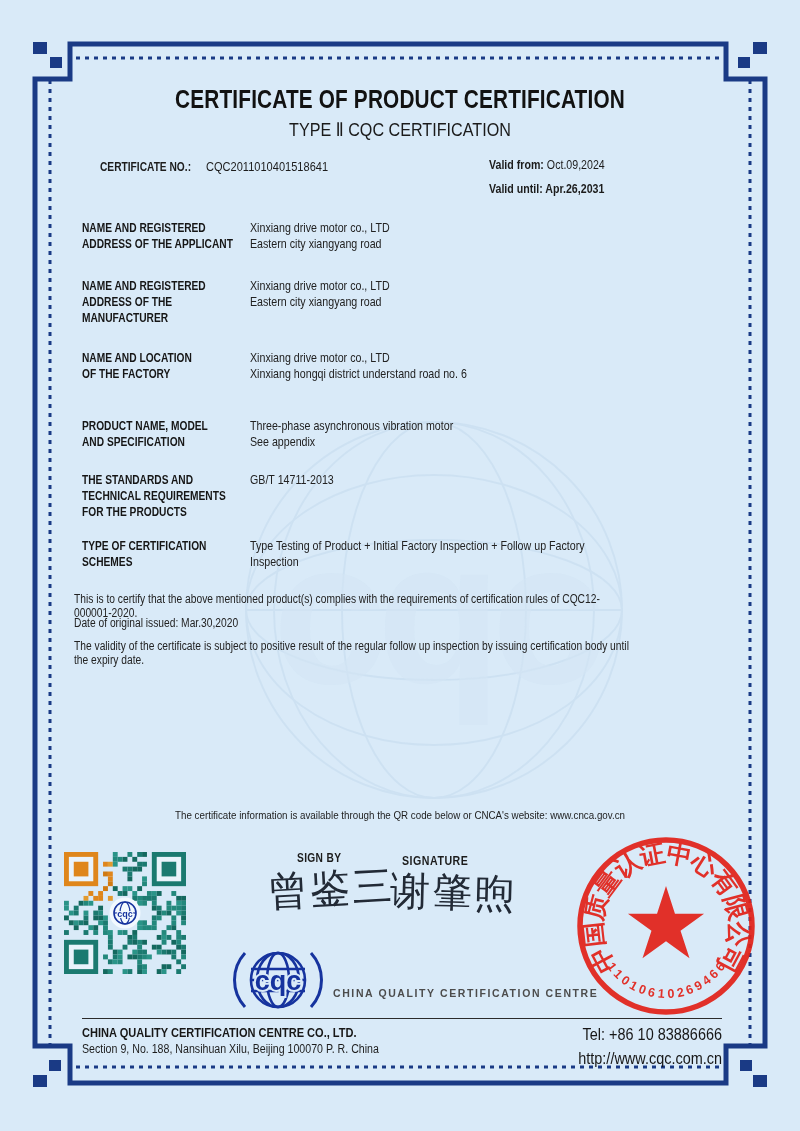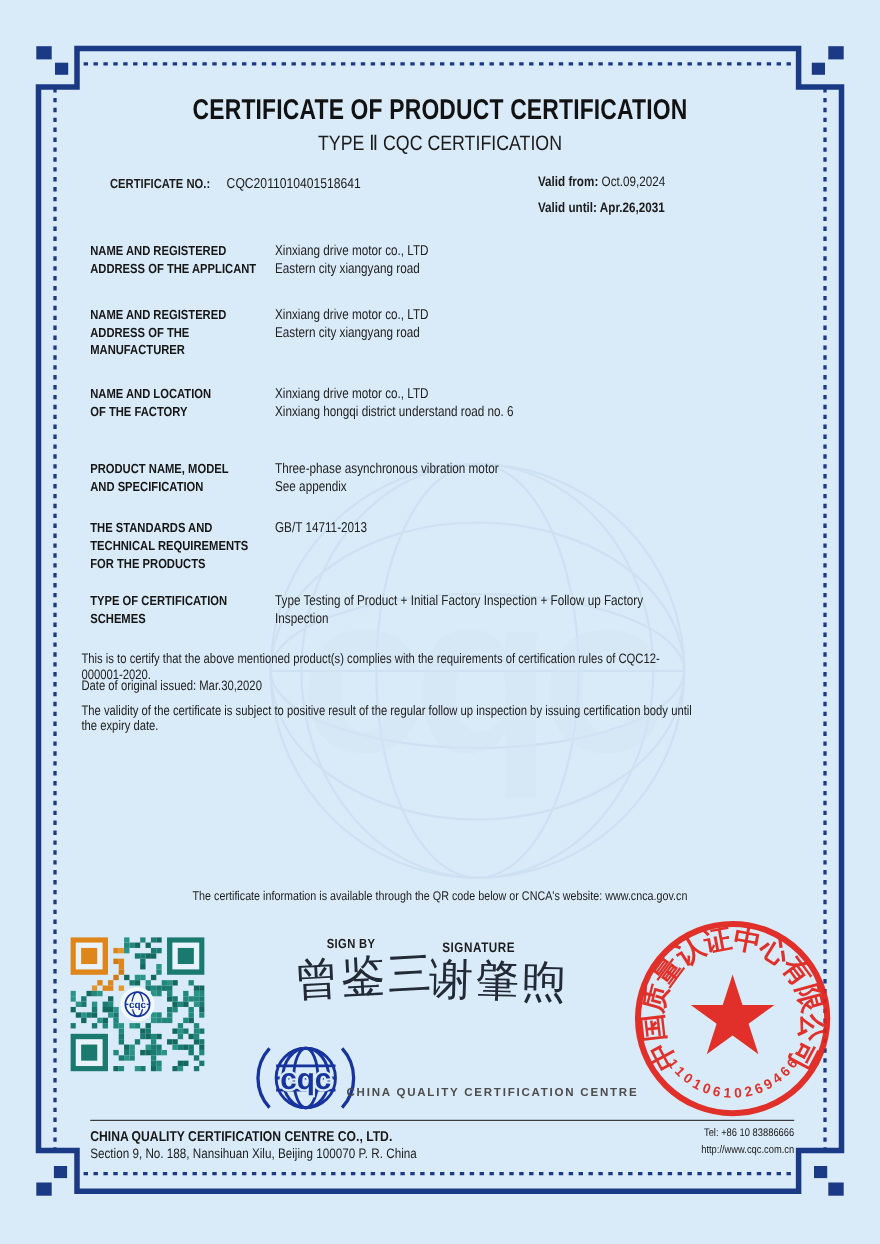--- a/index.html
+++ b/index.html
@@ -37,26 +37,26 @@
 
   .qrnote{left:0; right:0; top:809px; text-align:center; font-size:11.5px; color:#1d1d1d; transform:scaleX(.85); transform-origin:center top;}
 
   .signby{left:297px; top:851px; font-size:12px; font-weight:bold; letter-spacing:.4px;}
   .signaturelbl{left:402px; top:854px; font-size:12.5px; font-weight:bold; letter-spacing:.6px;}
   .sig{font-size:40px; color:#222a36; letter-spacing:2px; font-weight:500; line-height:1;}
   .sig1{left:268px; top:868px; transform:rotate(-3deg);}
   .sig2{left:390px; top:872px; transform:rotate(1.5deg);}
 
   .logo-cn{left:330px; top:949px; font-size:27px; letter-spacing:3px; color:#3a3a3a; font-weight:500;}
-  .logo-en{left:315px; top:987px; font-size:10.5px; font-weight:bold; letter-spacing:1.6px; color:#4c4c4c;}
+  .logo-en{left:333px; top:987px; font-size:10.5px; font-weight:bold; letter-spacing:1.6px; color:#4c4c4c;}
 
   .frule{left:82px; top:1018px; width:640px; height:1px; background:#2b2b2b;}
   .f-company{left:82px; top:1025px; font-size:13px; font-weight:bold; color:#171717;}
   .f-addr{left:82px; top:1042px; font-size:12.5px; color:#1d1d1d;}
-  .f-right{left:430px; top:1025px; width:292px; text-align:right; font-size:10px; color:#171717;}
+  .f-right{left:430px; top:1025px; width:292px; text-align:right; font-size:17px; color:#171717;}
   .f-right .line2{margin-top:4px;}
 </style>
 </head>
 <body>
 
 <div class="page">
 
   <svg class="abs" style="left:212px; top:415px; opacity:.55;" width="450" height="390" viewBox="0 0 450 390">
     <g fill="none" stroke="#c5dbee" stroke-width="2">
       <circle cx="222" cy="195" r="188"></circle>

